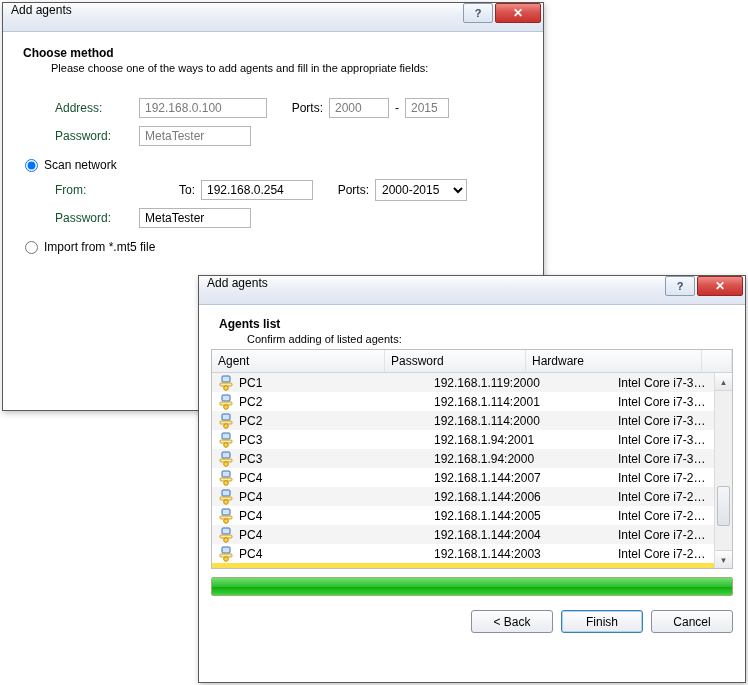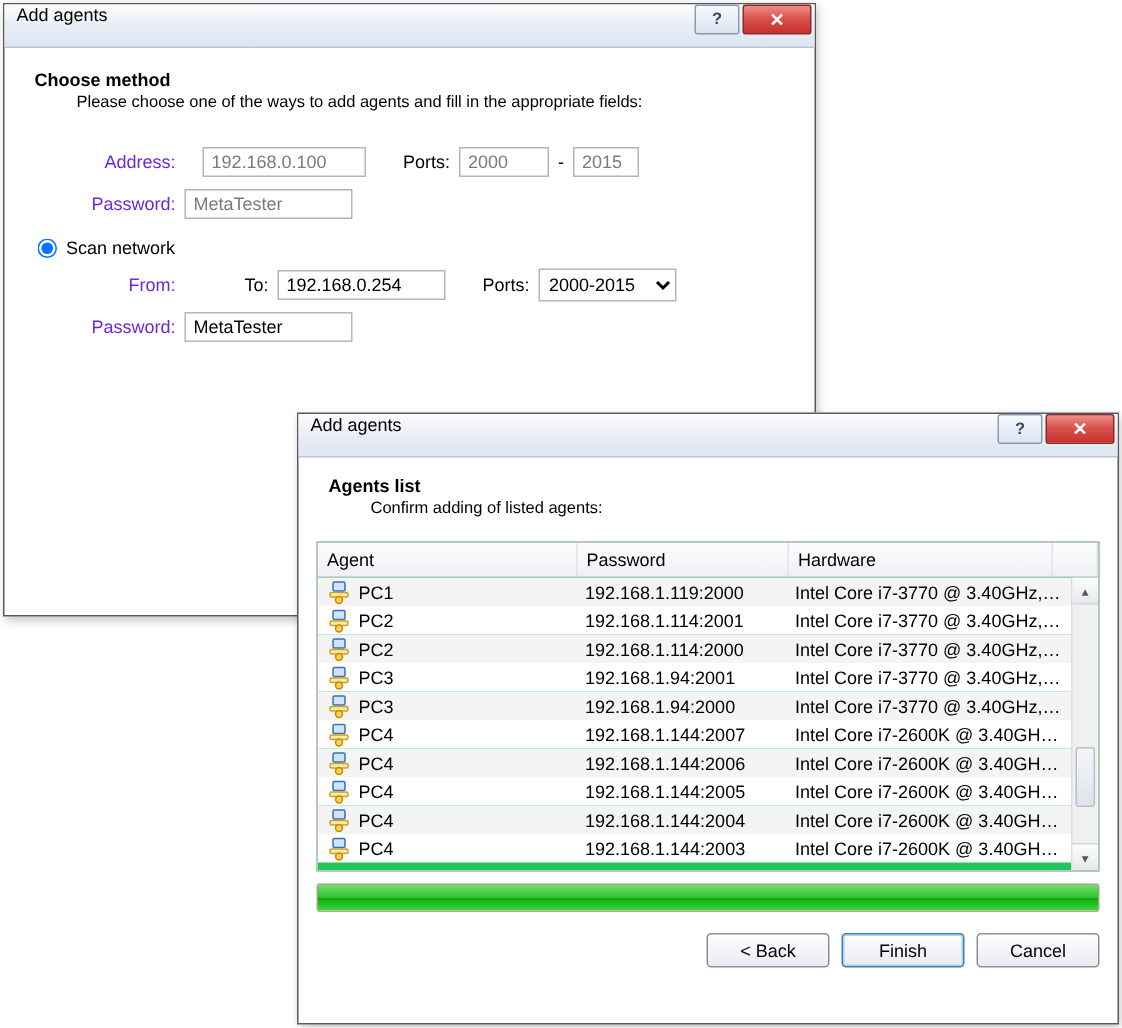--- a/index.html
+++ b/index.html
@@ -85,23 +85,22 @@
     margin: 4px 0 10px 40px;
   }
   .form-row {
     display: flex;
     align-items: center;
     margin: 4px 0;
     height: 24px;
   }
   .form-row .lbl {
     width: 62px;
-    text-align: right;
-    margin-right: 6px;
-    color: #6d28d9;
+    margin-right: 22px;
+    color: #14532d;
   }
   .form-row .lbl2 {
     text-align: right;
     margin: 0 6px;
   }
   input.txt {
     height: 20px;
     box-sizing: border-box;
     border: 1px solid #b5b5b5;
     padding: 1px 5px;
@@ -124,23 +123,23 @@
     background: #fff;
   }
 
   
   #dlg2 { left: 198px; top: 275px; width: 546px; height: 406px; }
   #dlg2 .client { padding: 8px 12px 10px 12px; }
 
   .grid-wrap {
     border: 1px solid #c0c0c0;
     height: 218px;
-    margin-top: 16px;
-    position: relative;
-    background: #22c55e;
+    margin-top: 4px;
+    position: relative;
+    background: #fde047;
     display: flex;
     flex-direction: column;
   }
   .grid-head {
     display: flex;
     background: linear-gradient(to bottom, #fdfdfd, #eef1f4);
     border-bottom: 1px solid #d0d4da;
     height: 22px;
     align-items: center;
     font-size: 12px;
@@ -165,20 +164,21 @@
   .rows {
     position: absolute;
     left:0; right:17px; top:0;
   }
   .row {
     display: flex;
     height: 19px;
     align-items: center;
     font-size: 12px;
     white-space: nowrap;
+    gap: 44px;
   }
   .row:nth-child(odd) { background: #f4f4f4; }
   .row:nth-child(even) { background: #ffffff; }
   .row .cell {
     padding: 0 6px;
     overflow: hidden;
     text-overflow: ellipsis;
   }
   .cell.a { width: 160px; display:flex; align-items:center; gap:5px;}
   .cell.b { width: 128px; }
@@ -258,21 +258,21 @@
     <div class="tbtn help"></div>
     <div class="tbtn close"></div>
   </div>
   <div class="client">
     <div class="sect-head">Choose method</div>
     <div class="sect-sub">Please choose one of the ways to add agents and fill in the appropriate fields:</div>
 
     <div class="form-block">
       <div class="form-row">
         <span class="lbl">Address:</span>
-        <input class="txt disabled" style="width: 109px; margin-left: 12px;" disabled="" value="192.168.0.100">
+        <input class="txt disabled" style="width: 128px;" disabled="" value="192.168.0.100">
         <span class="lbl2" style="width:50px">Ports:</span>
         <input class="txt disabled" style="width: 60px;" disabled="" value="2000">
         <span class="dash">-</span>
         <input class="txt disabled" style="width: 44px;" disabled="" value="2015">
       </div>
       <div class="form-row">
         <span class="lbl">Password:</span>
         <input class="txt disabled" style="width: 112px;" disabled="" value="MetaTester">
       </div>
     </div>
@@ -290,20 +290,24 @@
         <select class="combo" style="width:92px">
           <option>2000-2015</option>
         </select>
       </div>
       <div class="form-row">
         <span class="lbl">Password:</span>
         <input class="txt" style="width: 112px;" value="MetaTester">
       </div>
     </div>
 
+    <label class="radio-row">
+      <input type="radio" name="m1" style="">
+      <span>Import from *.mt5 file</span>
+    </label>
   </div>
 </div>
 
 <div id="dlg2" class="dialog">
   <div class="titlebar">
     <div class="title">Add agents</div>
     <div class="tbtn help"></div>
     <div class="tbtn close"></div>
   </div>
   <div class="client">

